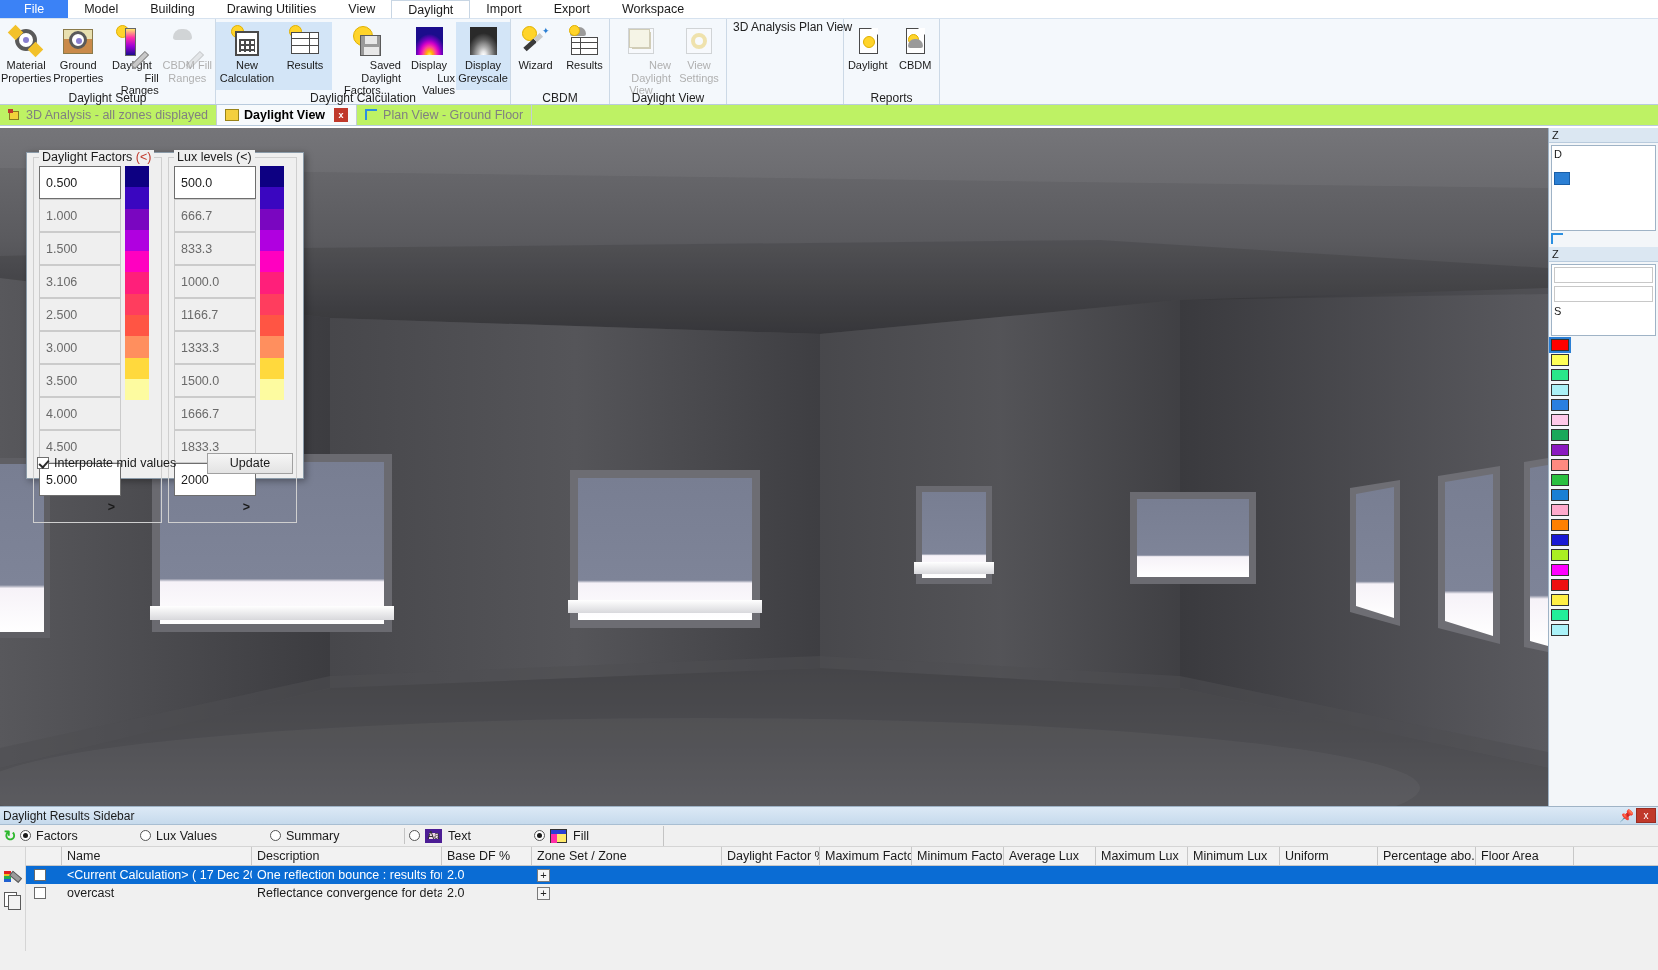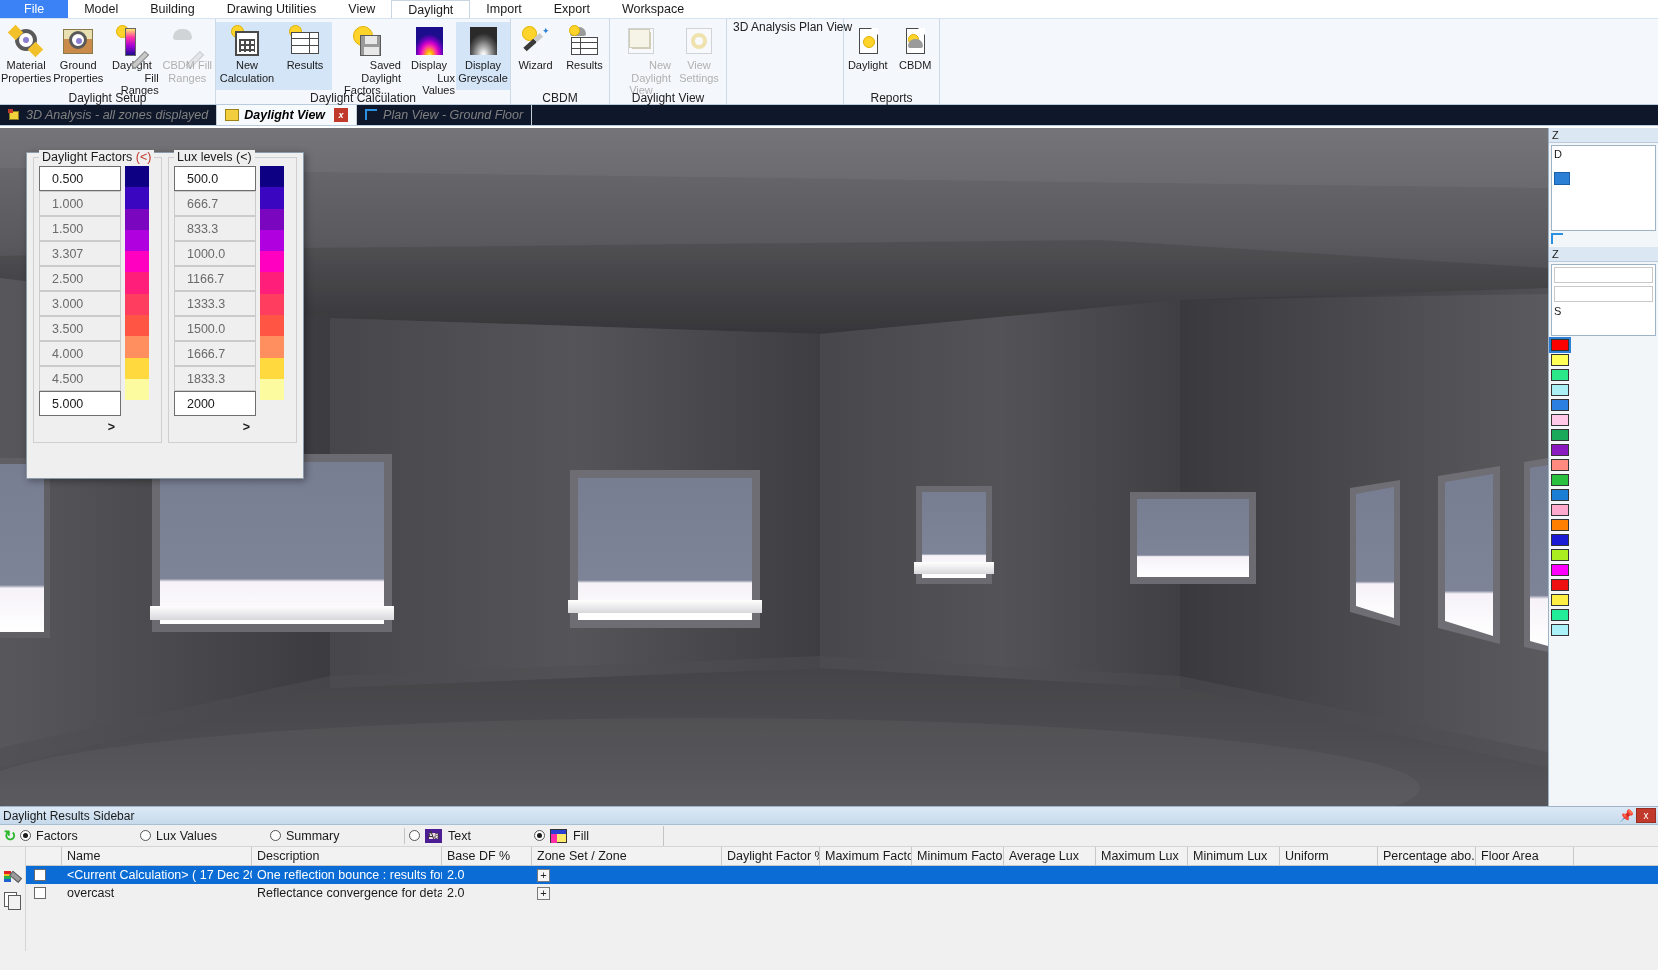--- a/index.html
+++ b/index.html
@@ -208,26 +208,25 @@
     border-color:transparent #ffffff transparent transparent;
   }
   .cloudgrey{
     position:absolute;left:5px;top:12px;width:19px;height:11px;
     background:#9a9a9a;border-radius:9px 9px 3px 3px;
   }
 
   
   .doc-tabs {
     height: 21px;
-    background: #0f172a;
+    background: #bef264;
     border-bottom: 1px solid #b9cbdd;
     display: flex;
     align-items: stretch;
     font-size: 12.5px;
-    font-style: italic;
   }
   .doc-tab {
     display: flex; align-items: center; gap: 5px;
     padding: 0 8px;
     color: #808080;
     border-right: 1px solid #c4cdd6;
     cursor: default;
     white-space: nowrap;
   }
   .doc-tab.active { color: #000; font-weight: bold; background:#f7fafc; }
@@ -333,26 +332,26 @@
     position: absolute; top: -8px; left: 5px;
     background: #efefef; padding: 0 3px;
     font-size: 12.5px; color: #1a1a1a;
     white-space: nowrap;
   }
   .fs-legend .lt { color: #c0392b; }
   .rows { display:flex; gap:0; margin-top:4px; }
   .col-inputs { width: 82px; }
   .col-colors { width: 24px; margin-left:4px; }
   .rowin {
-    height: 25px;
+    height: 33px;
     border: 1px solid #cbcbcb;
     background: #efefef;
     color: #6a6a6a;
     font-size: 12.5px;
-    padding-left: 12px;
+    padding-left: 6px;
     display:flex;align-items:center;
     margin-bottom: 0px;
   }
   .rowin.editable {
     background: #ffffff;
     border: 1px solid #6e6e6e;
     color: #1a1a1a;
   }
   .cbox { height: 21.3px; }
   .gtrow { height: 21.3px; display:flex;align-items:center;justify-content:flex-end;
@@ -831,21 +830,21 @@
       <div class="fieldset">
         <div class="fs-legend">
           <span>Daylight Factors</span>
           <span class="lt">(&lt;)</span>
         </div>
         <div class="rows">
           <div class="col-inputs">
             <div class="rowin editable">0.500</div>
             <div class="rowin">1.000</div>
             <div class="rowin">1.500</div>
-            <div class="rowin">3.307</div>
+            <div class="rowin">3.106</div>
             <div class="rowin">2.500</div>
             <div class="rowin">3.000</div>
             <div class="rowin">3.500</div>
             <div class="rowin">4.000</div>
             <div class="rowin">4.500</div>
             <div class="rowin editable">5.000</div>
             <div class="gtrow">&gt;</div>
           </div>
           <div class="col-colors">
             <div class="cbox" style="background:#0d0082"></div>
@@ -892,20 +891,25 @@
             <div class="cbox" style="background:#ff3d5e"></div>
             <div class="cbox" style="background:#ff5544"></div>
             <div class="cbox" style="background:#ff8f5e"></div>
             <div class="cbox" style="background:#ffd93d"></div>
             <div class="cbox" style="background:#fdfba0"></div>
           </div>
         </div>
       </div>
     </div>
 
+    <div class="dlg-foot">
+      <div class="chk checked"></div>
+      <div class="chk-lbl">Interpolate mid values</div>
+      <div class="btn">Update</div>
+    </div>
   </div>
 
   <div class="btm">
     <div class="btm-hdr">
       <span>Daylight Results Sidebar</span>
       <span class="spacer"></span>
       <span class="pin">📌</span>
       <span class="xbtn">x</span>
     </div>
 

